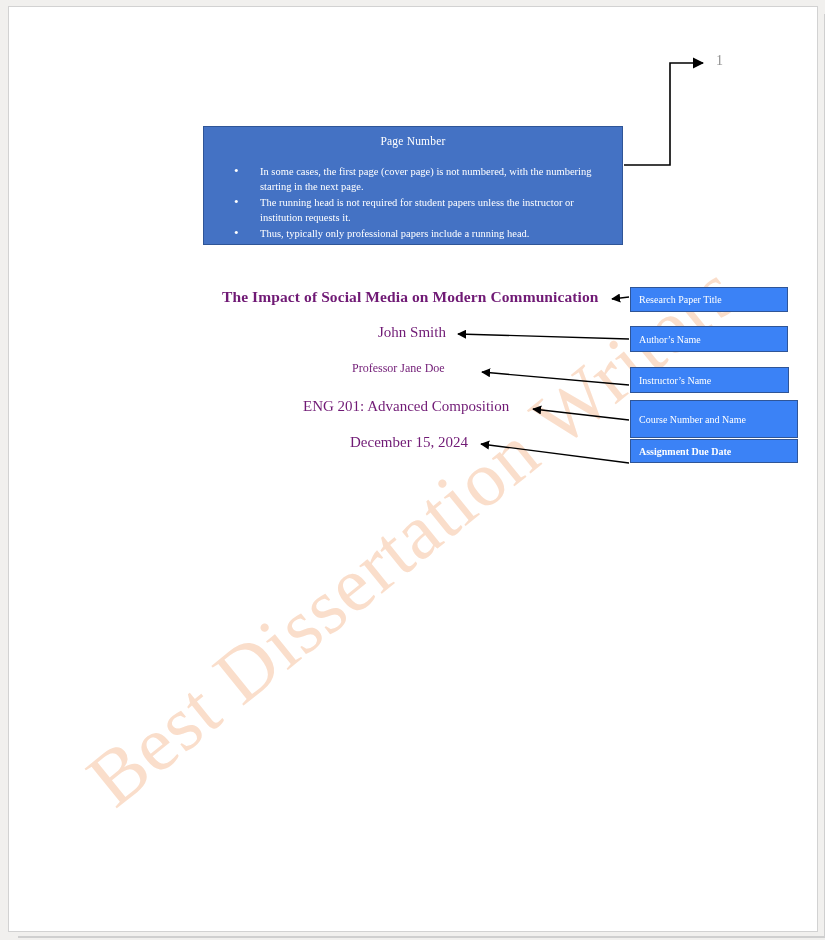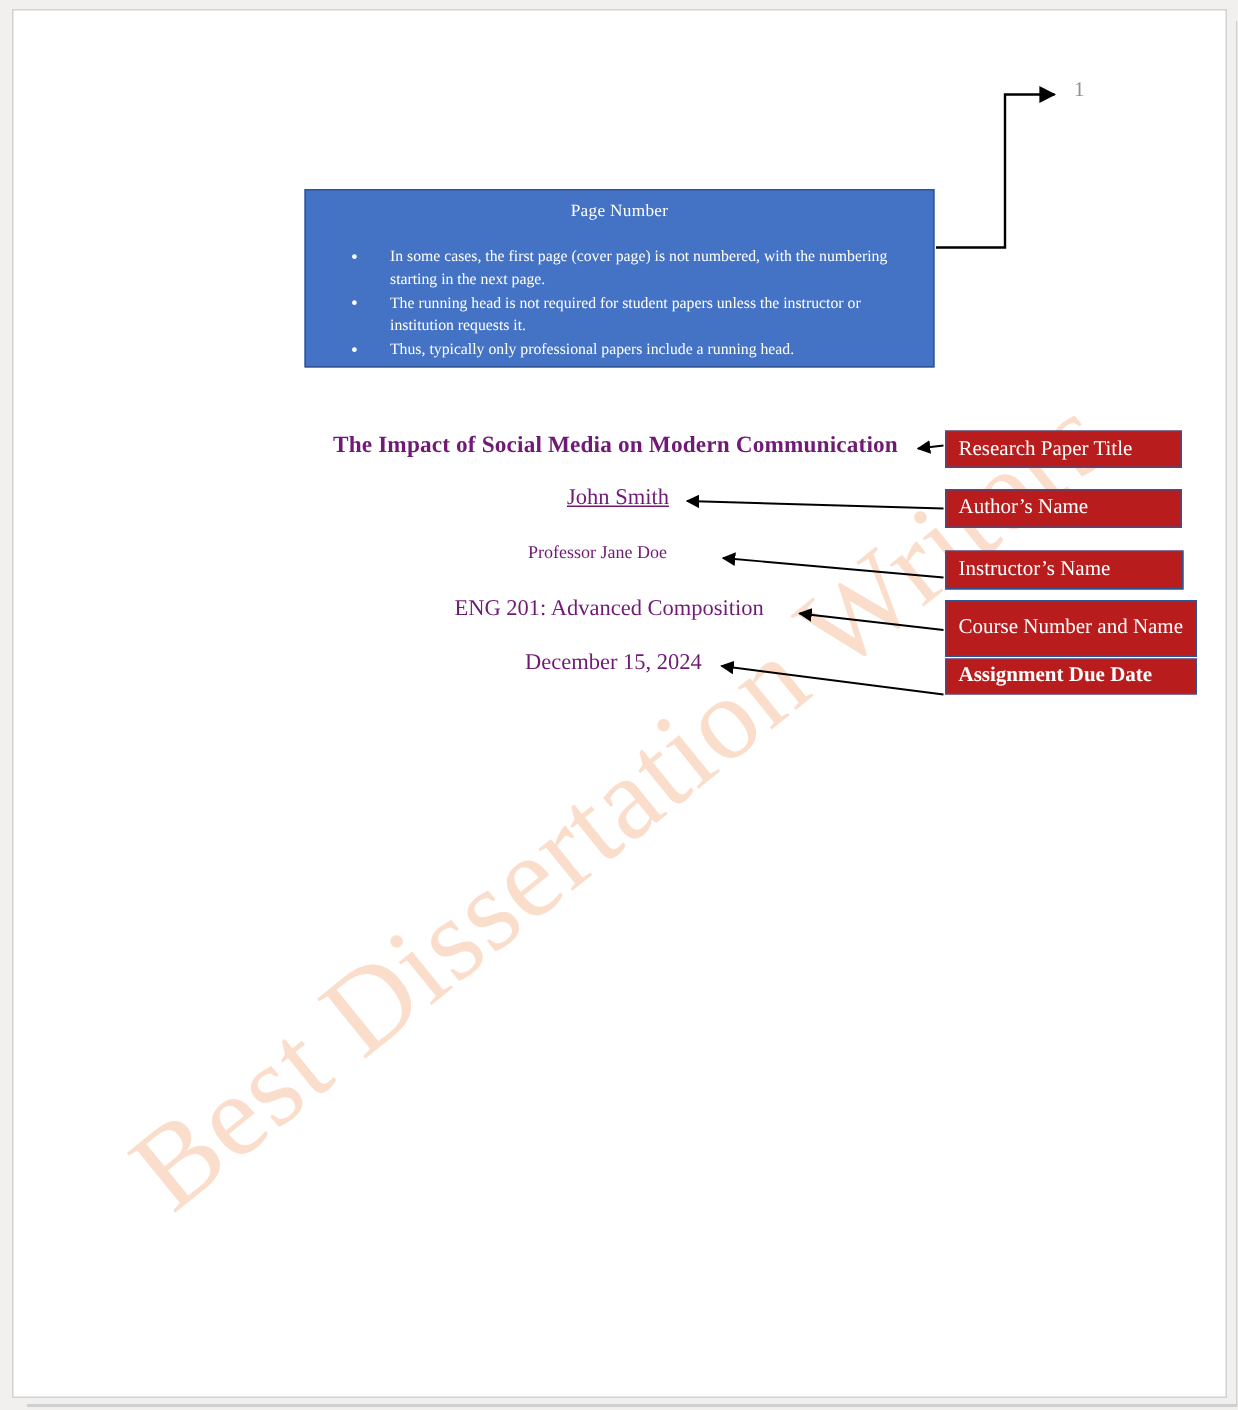--- a/index.html
+++ b/index.html
@@ -119,33 +119,33 @@
     white-space: nowrap;
     z-index: 3;
   }
   #doc-title {
     left: 222px;
     top: 288px;
     font-size: 15.5px;
     font-weight: bold;
     letter-spacing: .1px;
   }
-  #doc-author   { left: 378px; top: 324px; font-size: 15px; text-decoration: underline; }
+  #doc-author   { left: 378px; top: 324px; font-size: 15px; }
   #doc-instructor { left: 352px; top: 361px; font-size: 12px; }
   #doc-course   { left: 303px; top: 398px; font-size: 15px; }
   #doc-date     { left: 350px; top: 434px; font-size: 15px; }
 
   
   .label-box {
     position: absolute;
-    background: #b91c1c;
+    background: #3b82f6;
     border: 1px solid #2f5597;
     box-sizing: border-box;
     color: #ffffff;
-    font-size: 14px;
+    font-size: 10px;
     display: flex;
     align-items: center;
     padding-left: 8px;
     z-index: 3;
     white-space: nowrap;
   }
   #label-title      { left: 630px; top: 287px; width: 158px; height: 25px; }
   #label-author     { left: 630px; top: 326px; width: 158px; height: 26px; }
   #label-instructor { left: 630px; top: 367px; width: 159px; height: 26px; }
   #label-course     { left: 630px; top: 400px; width: 168px; height: 38px; }

